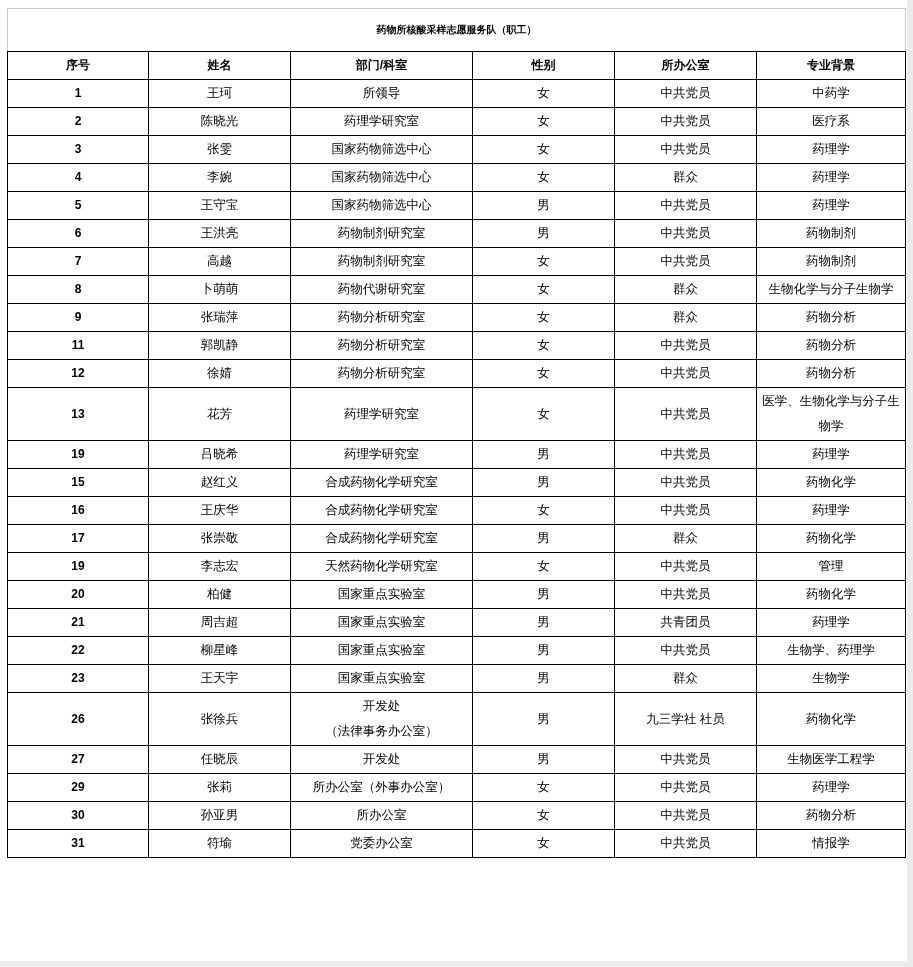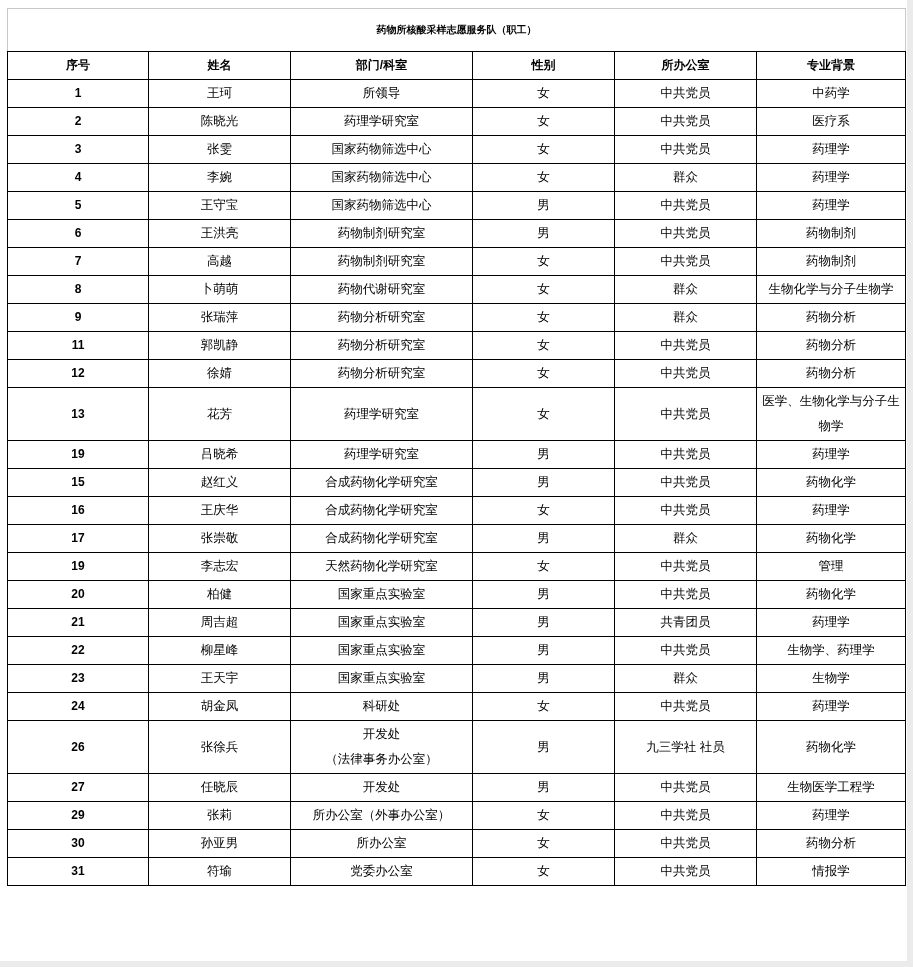--- a/index.html
+++ b/index.html
@@ -247,28 +247,20 @@
       </tr>
       <tr>
         <td class="seq">23</td>
         <td>王天宇</td>
         <td>国家重点实验室</td>
         <td>男</td>
         <td>群众</td>
         <td>生物学</td>
       </tr>
       <tr>
-        <td class="seq">24</td>
-        <td>胡金凤</td>
-        <td>科研处</td>
-        <td>女</td>
-        <td>中共党员</td>
-        <td>药理学</td>
-      </tr>
-      <tr>
         <td class="seq">26</td>
         <td>张徐兵</td>
         <td>开发处
 （法律事务办公室）</td>
         <td>男</td>
         <td>九三学社 社员</td>
         <td>药物化学</td>
       </tr>
       <tr>
         <td class="seq">27</td>

